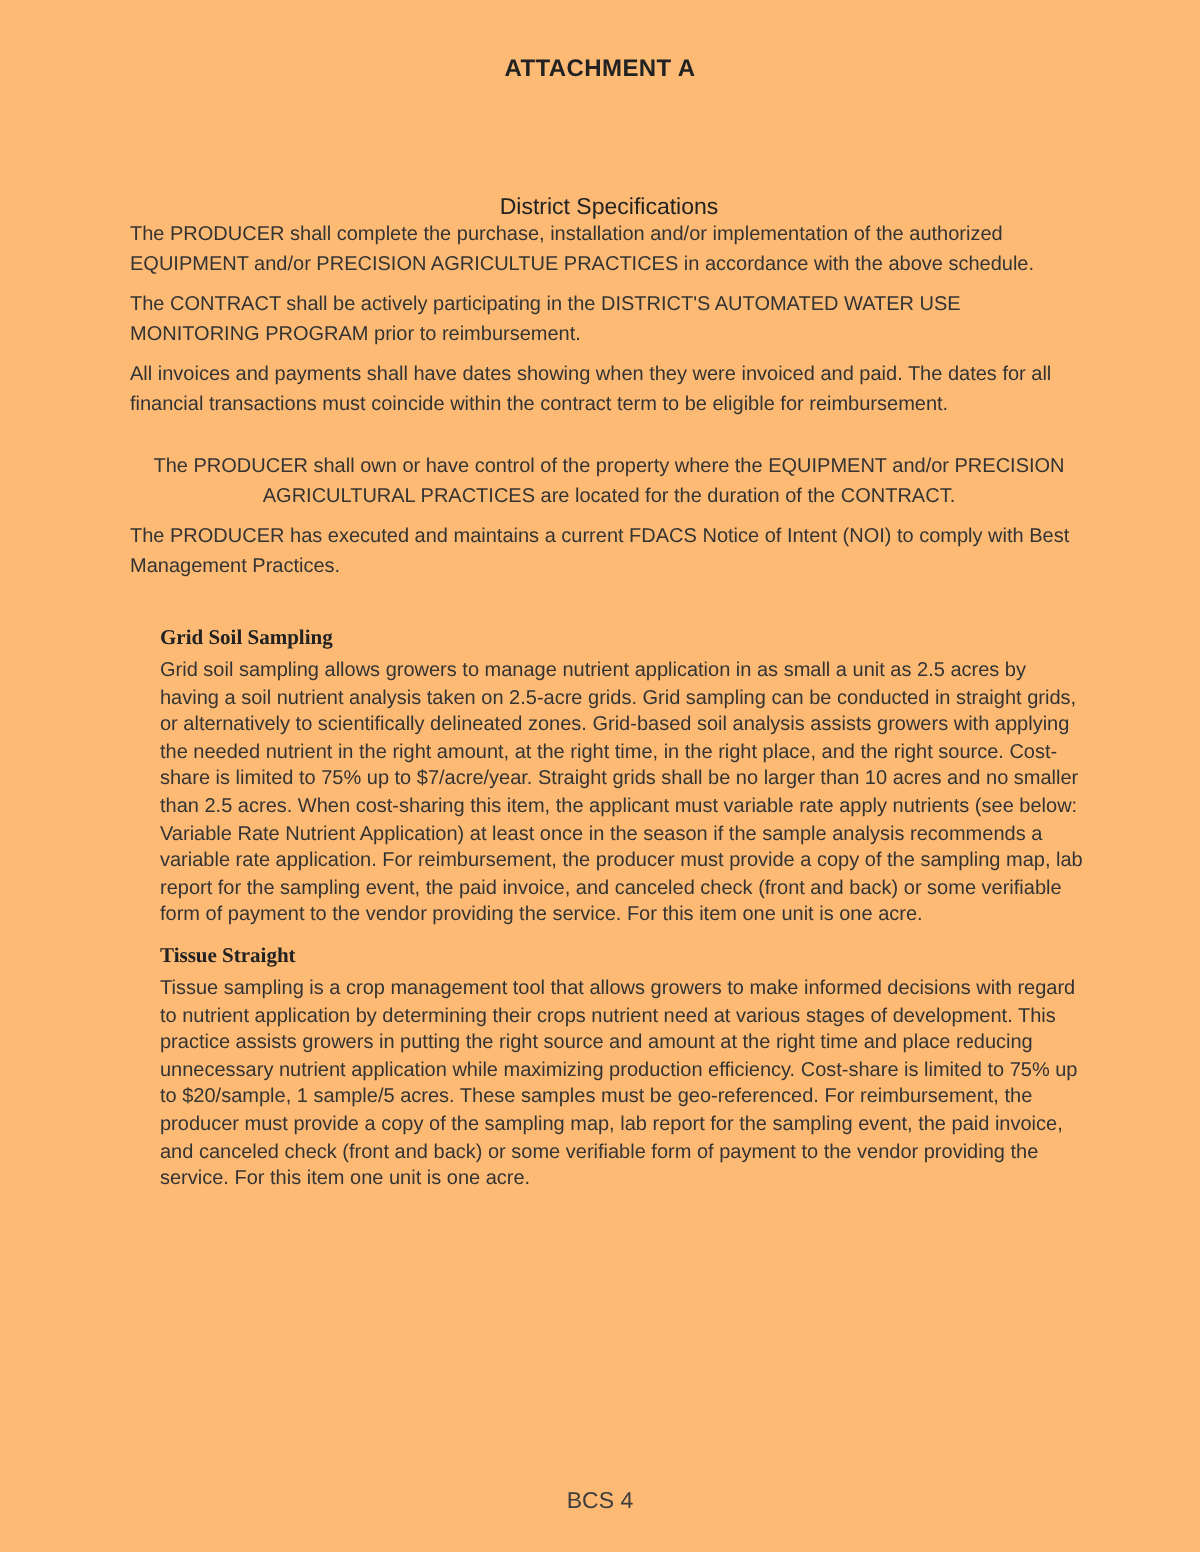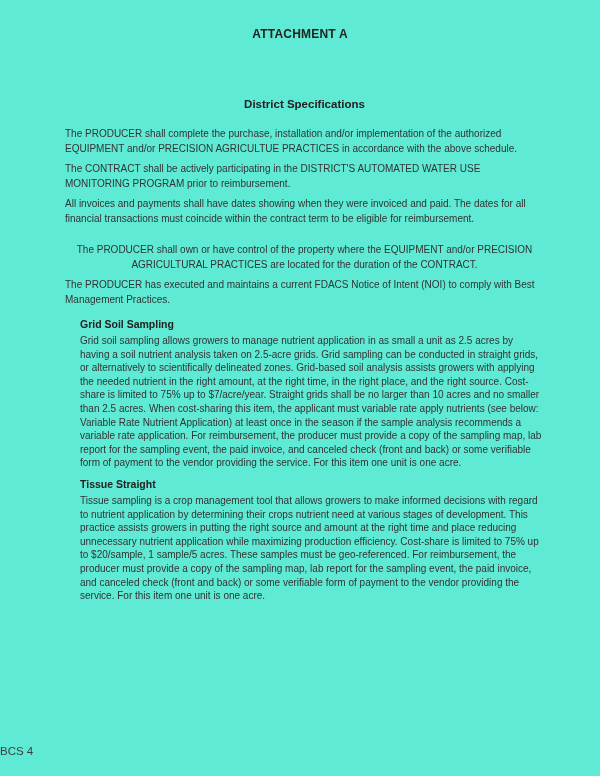--- a/index.html
+++ b/index.html
@@ -4,44 +4,44 @@
 <style>
   html, body {
     margin: 0;
     padding: 0;
     background: #ffffff;
   }
   .page {
     position: relative;
     width: 600px;
     height: 776px;
-    background: #5eead4;
+    background: #fdba74;
     font-family: "Liberation Sans", sans-serif;
     color: #333333;
     overflow: hidden;
     box-sizing: border-box;
   }
   .doc-header {
     padding-top: 27px;
     text-align: center;
     font-size: 12px;
     font-weight: bold;
     color: #222222;
     letter-spacing: 0.2px;
   }
   .content {
     margin-left: 65px;
     margin-right: 56px;
   }
   .center-heading {
     text-align: center;
     font-size: 11.5px;
-    font-weight: bold;
+    font-weight: normal;
     color: #222222;
-    margin: 16px;
+    margin: 0;
   }
   .spec-heading {
     margin-top: 57px;
   }
   .para {
     font-size: 10px;
     line-height: 15px;
     margin: 5px 0 0 0;
     text-align: left;
   }
@@ -55,36 +55,37 @@
   .terms-heading {
     margin-top: 66px;
   }
   .term-section {
     margin-left: 15px;
   }
   .term-title {
     font-size: 10.5px;
     font-weight: bold;
     color: #222222;
-    margin: 11px 0 0 0;
+    margin: 23px 0 0 0;
+    font-family: Liberation Serif, serif;
   }
   .term-title.second {
     margin-top: 8px;
   }
   .term-body {
     font-size: 10px;
     line-height: 13.6px;
     margin: 4px 0 0 0;
   }
   .doc-footer {
     position: absolute;
     top: 745px;
     left: 0;
     width: 100%;
-    text-align: left;
+    text-align: center;
     font-size: 11.5px;
     color: #3d3d3d;
   }
 </style>
 </head>
 <body>
 
 <div class="page">
 
   <div class="doc-header">ATTACHMENT A</div>

